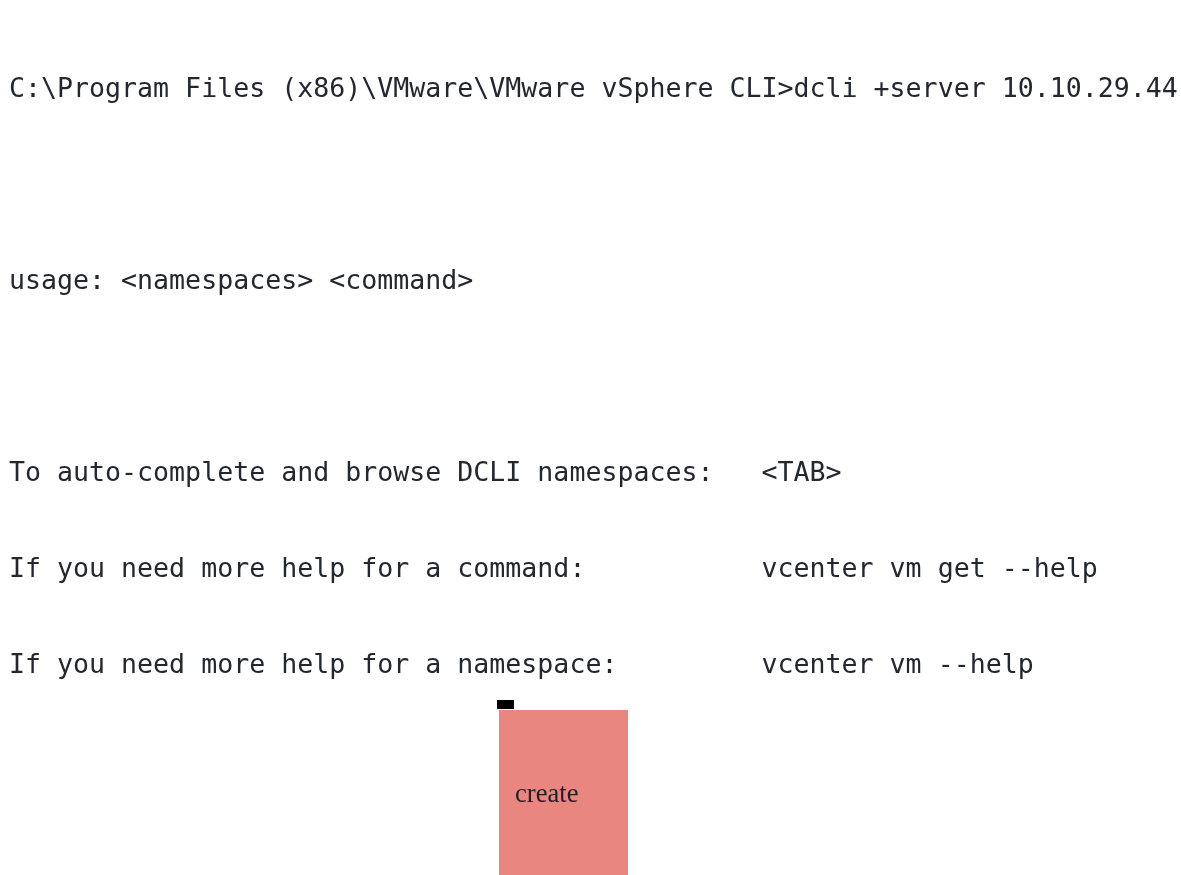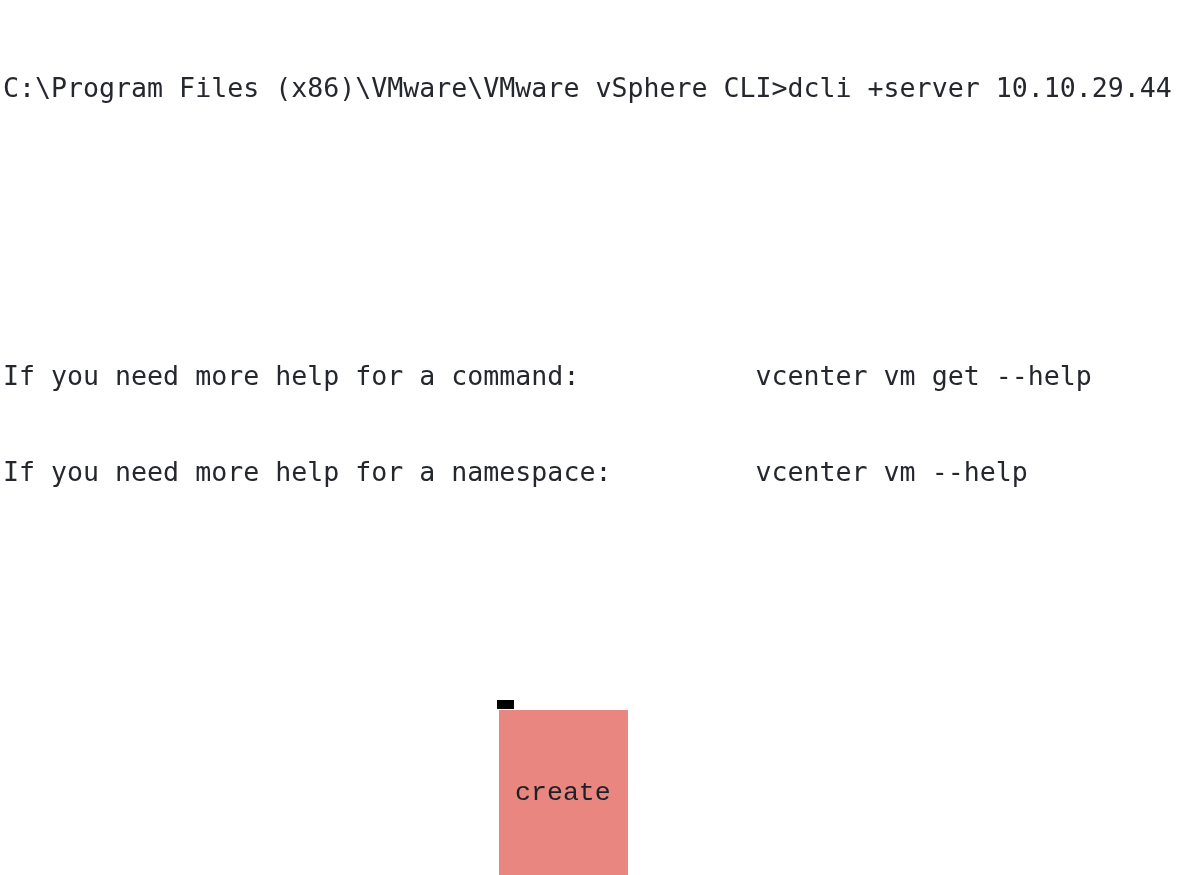--- a/index.html
+++ b/index.html
@@ -12,21 +12,21 @@
   * { margin: 0; padding: 0; box-sizing: border-box; }
   html, body {
     width: 1181px; height: 875px;
     background: var(--background);
     overflow: hidden;
   }
   .terminal {
     position: absolute;
     left: 0; top: 0;
     width: 1181px; height: 875px;
-    padding: 8px 0 0 3px;
+    padding: 8px 0 0 9px;
     font-family: "DejaVu Sans Mono", "Liberation Mono", monospace;
     font-size: 26.6px;
     line-height: 32px;
     color: var(--text);
     white-space: pre;
     cursor: text;
   }
   .line {
     height: 32px;
     white-space: pre;
@@ -41,33 +41,35 @@
     position: absolute;
     left: 499px; top: 710px;
     width: 129px;
     padding: 4px 0 0 0;
     background: var(--popup-background);
   }
   .popup-item {
     height: 31px;
     line-height: 31px;
     padding-left: 16px;
-    font-family: Liberation Mono, monospace;
+    font-family: Liberation Serif, serif;
     font-size: 26.6px;
     color: var(--popup-text);
     white-space: pre;
   }
 </style>
 </head>
 <body>
 
 <main class="terminal">
   <div class="line">C:\Program Files (x86)\VMware\VMware vSphere CLI&gt;dcli +server 10.10.29.44</div>
   <div class="line"></div>
+  <div class="line">usage: &lt;namespaces&gt; &lt;command&gt;</div>
   <div class="line"></div>
+  <div class="line">To auto-complete and browse DCLI namespaces:   &lt;TAB&gt;</div>
   <div class="line">If you need more help for a command:           vcenter vm get --help</div>
   <div class="line">If you need more help for a namespace:         vcenter vm --help</div>
   
   
   
   
   
   
   
   

